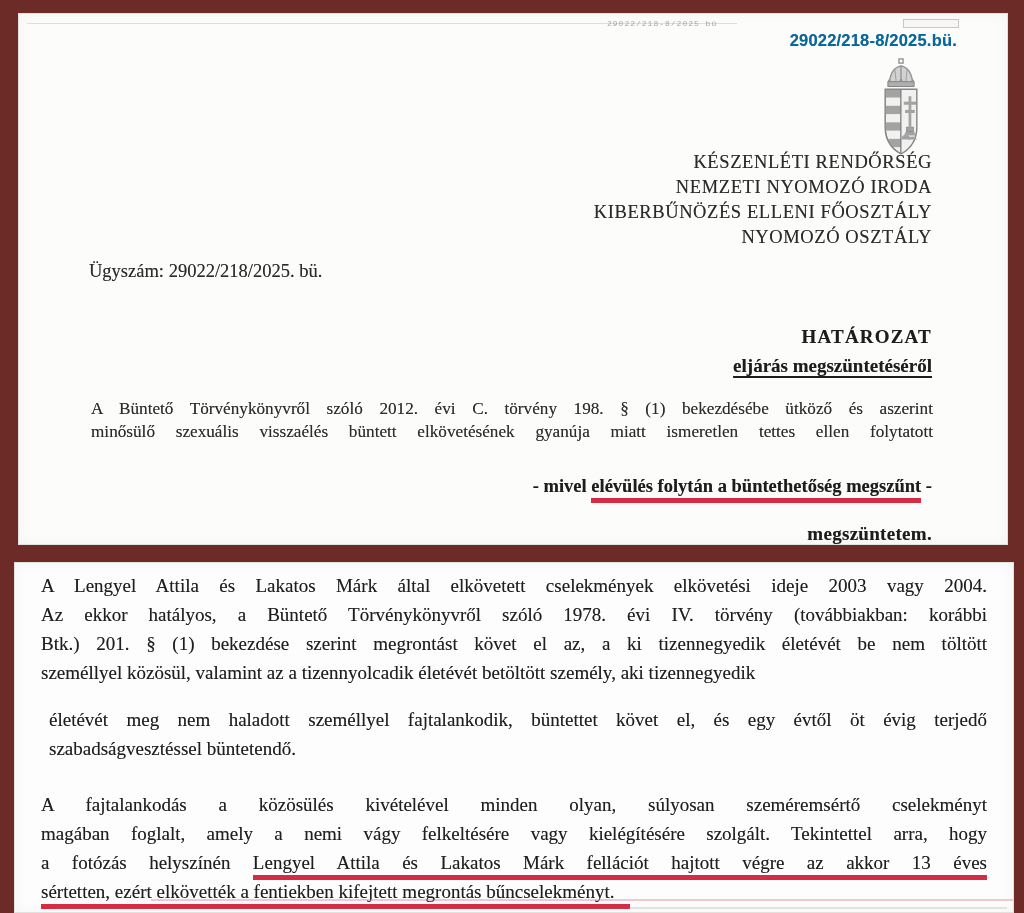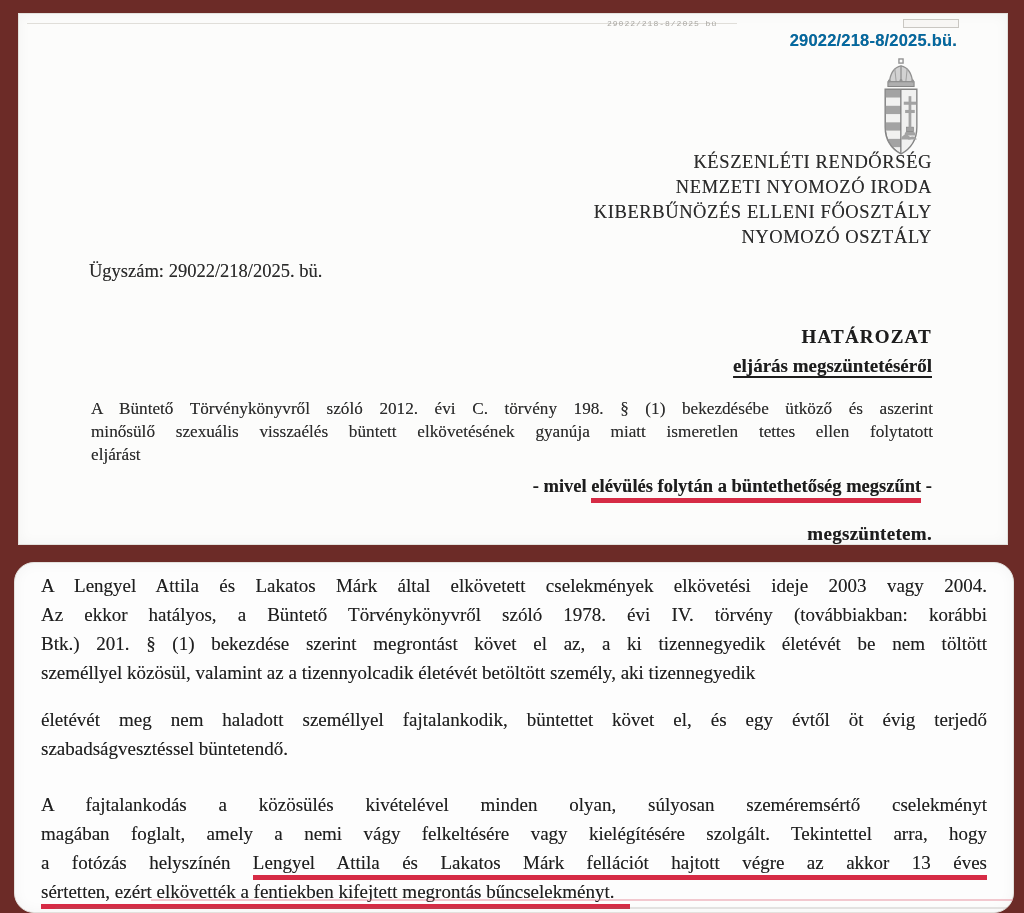--- a/index.html
+++ b/index.html
@@ -9,21 +9,21 @@
     font-family: "Liberation Serif", "DejaVu Serif", serif;
     position: relative;
   }
   .panel {
     position: absolute;
     background: #fcfcfb;
     border: 1px solid #e3e1dd;
     box-shadow: inset 0 0 14px rgba(0,0,0,0.04);
   }
   #doc1 { left: 18px; top: 13px; width: 990px; height: 532px; }
-  #doc2 { left: 14px; top: 562px; width: 1000px; height: 351px; background: #fdfdfd; border-radius: 20px; }
+  #doc2 { left: 14px; top: 562px; width: 1000px; height: 351px; background: #fdfdfd; }
 
   .doc-text { color: #242424; text-shadow: 0 0 0.5px rgba(40,40,40,0.5); }
 
   
   .scan-hairline {
     position: absolute; top: 9px; left: 8px; right: 270px;
     height: 1px; background: #e0ded9;
   }
   .scan-smudge {
     position: absolute; top: 4px; right: 110px; width: 290px; height: 10px;
@@ -74,21 +74,21 @@
   .redline-extend { padding-right: 16px; }
 
   .decision-line { top: 509px; font-weight: 700; font-size: 19px; color: #1d1d1d; letter-spacing: 0.3px; }
 
   
   .body-text {
     position: absolute; top: 8px; left: 26px; width: 946px;
     font-size: 19px; line-height: 29px; color: #1f1f1f;
   }
   .para { margin: 0; }
-  .p2 { margin-top: 18px; }
+  .p2 { margin-top: 18px; margin-left: 8px; }
   .p3 { margin-top: 27px; }
 
   .faint-pink-line {
     position: absolute; left: 136px; right: 0; bottom: 11px; height: 2px;
     background: rgba(226, 120, 138, 0.4);
   }
   .faint-gray-line {
     position: absolute; left: 40px; right: 6px; bottom: 3px; height: 2px;
     background: rgba(120, 118, 112, 0.18);
   }
@@ -151,21 +151,20 @@
   </div>
 
   <div class="ugyszam doc-text">Ügyszám: 29022/218/2025. bü.</div>
 
   <div class="center-col doc-title doc-text">HATÁROZAT</div>
   <div class="center-col doc-subtitle doc-text">eljárás megszüntetéséről</div>
 
   <div class="para1 doc-text">
     <div class="jline">A Büntető Törvénykönyvről szóló 2012. évi C. törvény 198. § (1) bekezdésébe ütköző és aszerint</div>
     <div class="jline">minősülő szexuális visszaélés büntett elkövetésének gyanúja miatt ismeretlen tettes ellen folytatott</div>
-    <div class="lline">eljárást</div>
   </div>
 
   <div class="center-col reason-line doc-text">
     <span>- mivel </span><span class="redline">elévülés folytán a büntethetőség megszűnt</span><span> -</span>
   </div>
 
   <div class="center-col decision-line doc-text">megszüntetem.</div>
 </div>
 
 <div id="doc2" class="panel">

